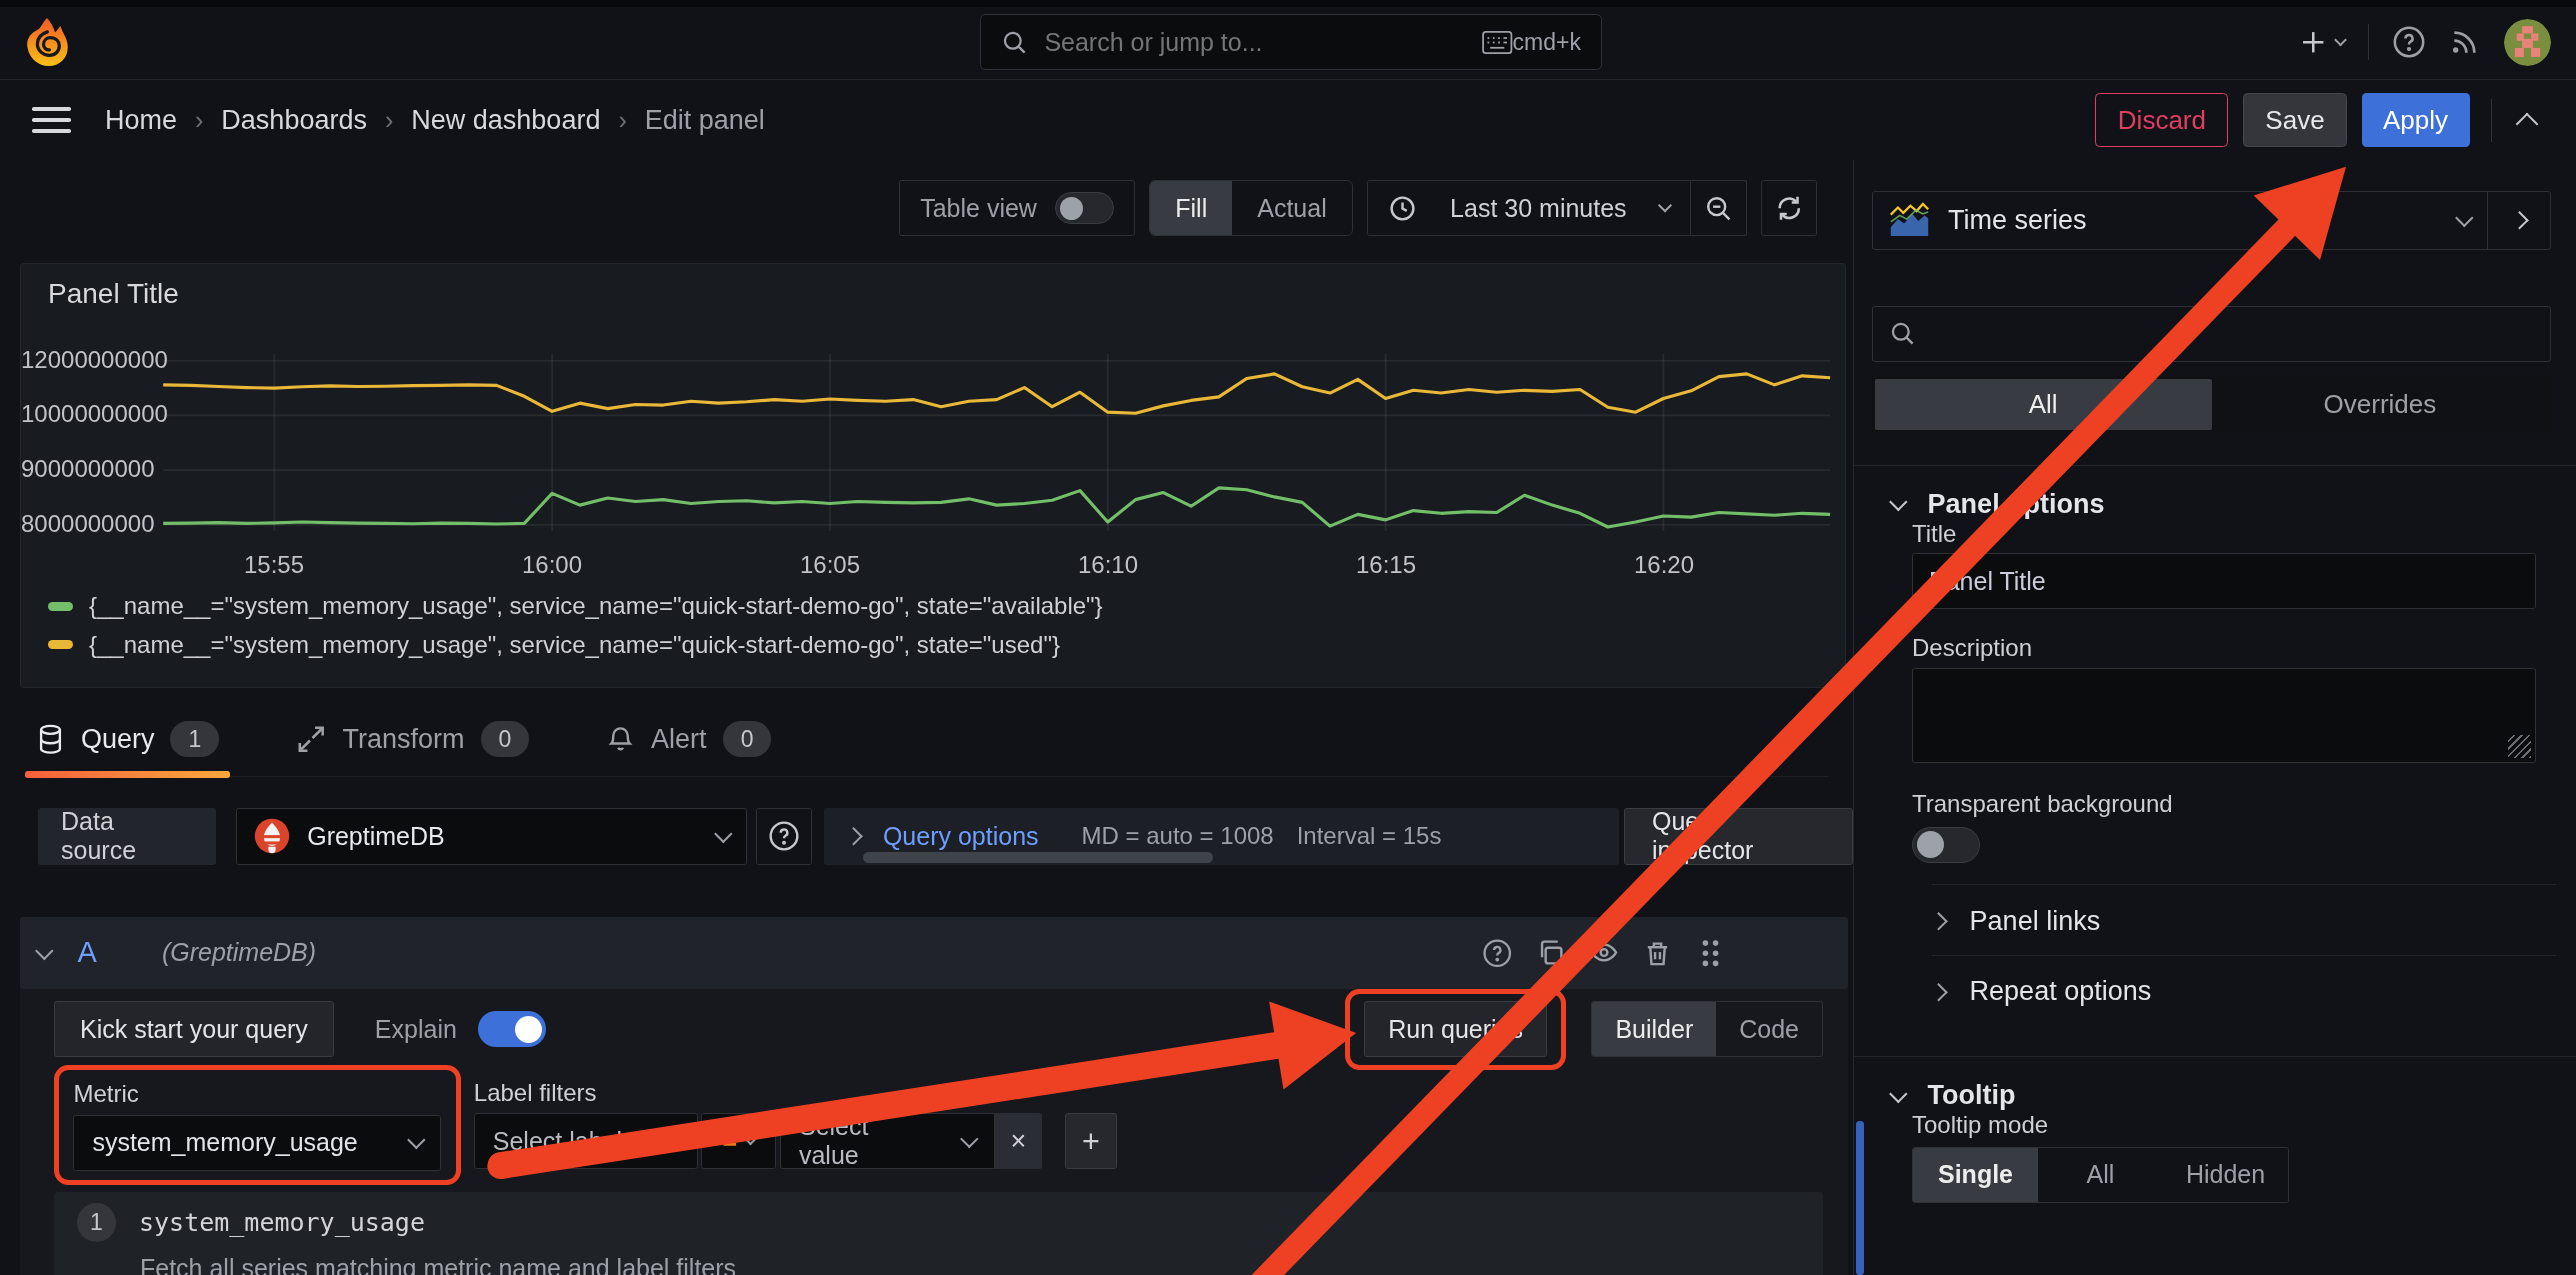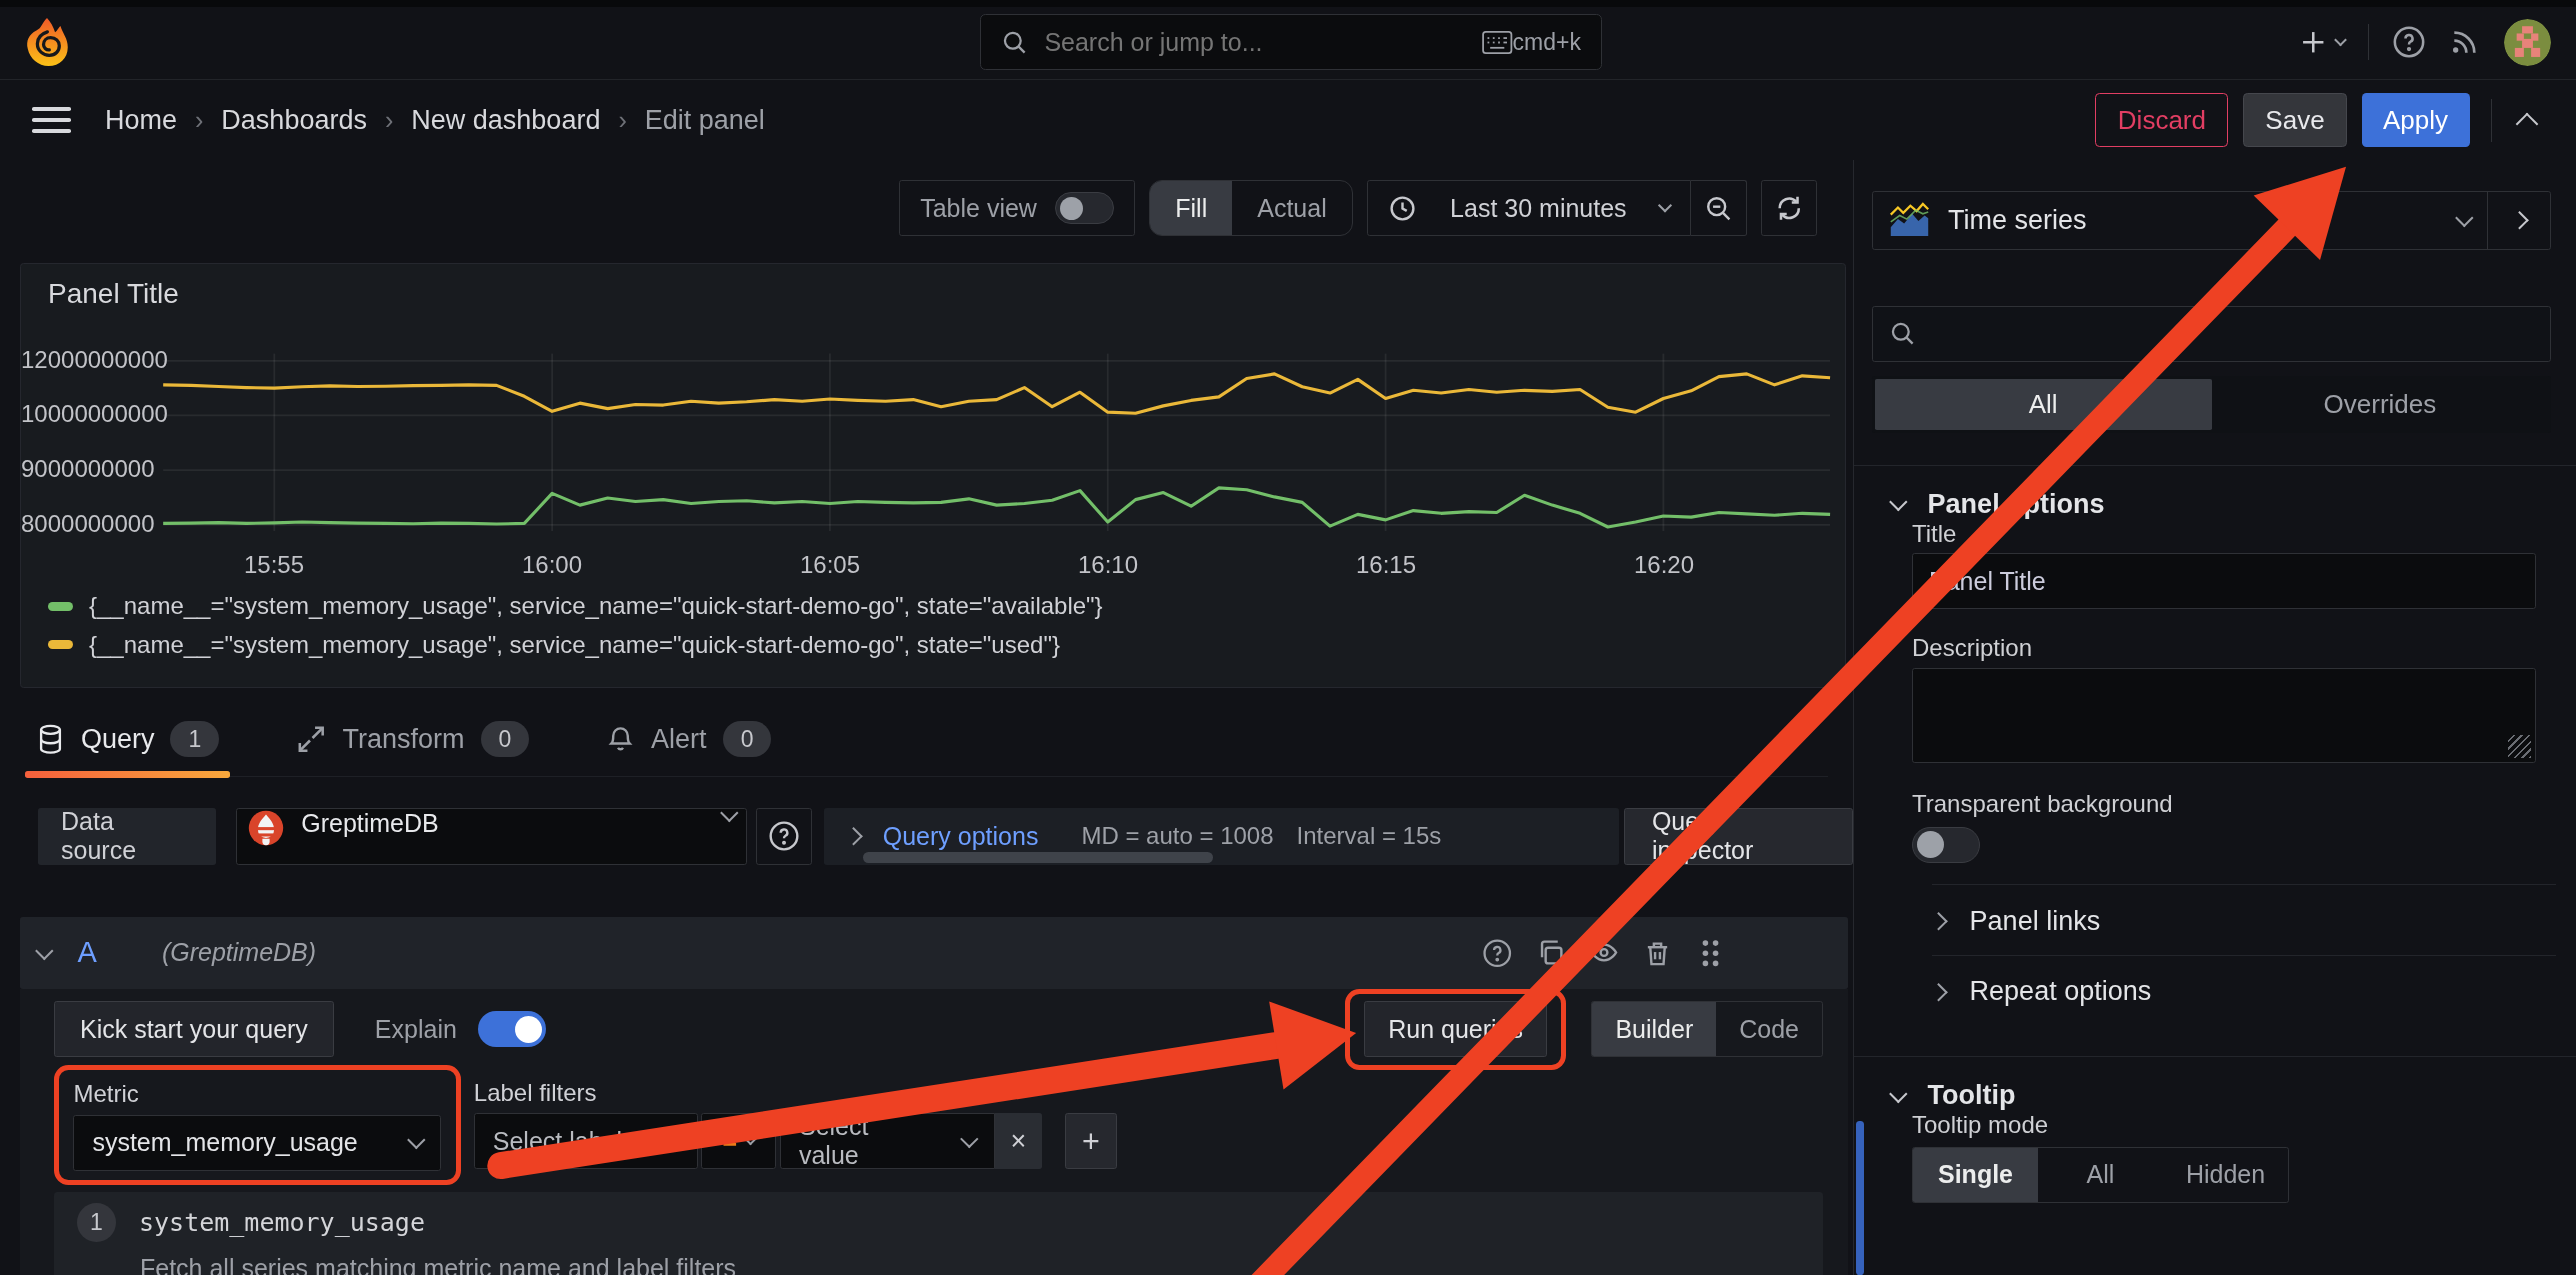--- a/index.html
+++ b/index.html
@@ -42,21 +42,21 @@
 .crumb-actions{margin-left:auto;display:flex;align-items:center;gap:14.4px}
 .btn{height:54px;display:flex;align-items:center;padding:0 21.5px;border-radius:4.5px;font-size:26px;cursor:pointer}
 .btn.discard{border:0.9px solid var(--discard);color:var(--discard);background:transparent}
 .btn.save{background:#34363b;border:0.9px solid #45474d;color:#e8e9ec}
 .btn.apply{background:var(--blue);color:#fff}
 .act-sep{width:0.9px;height:43px;background:var(--bord);margin:0 7.2px}
 
 .main{position:absolute;top:160px;left:0;width:1853px;height:1116px}
 .panel-toolbar{display:flex;justify-content:flex-end;align-items:center;gap:14.4px;margin:20px 36px 0 0;height:56px;color:var(--dim)}
 .tv-chip{height:56px;border:0.9px solid var(--bord);border-radius:2.7px;display:flex;align-items:center;gap:18px;padding:0 20px}
-.seg{display:flex;height:56px;border:0.9px solid var(--bord);border-radius:13px;overflow:hidden}
+.seg{display:flex;height:56px;border:0.9px solid var(--bord);border-radius:6px;overflow:hidden}
 .seg>div{display:flex;align-items:center;padding:0 25px;color:var(--dim);cursor:pointer}
 .seg>div.on{background:#383b42;color:#eceded}
 .time-btn{height:56px;border:0.9px solid var(--bord);border-radius:2.7px 0 0 2.7px;display:flex;align-items:center;gap:33px;padding:0 20px;color:#d0d1d6;cursor:pointer}
 .icon-btn{width:56px;height:56px;border:0.9px solid var(--bord);border-radius:2.7px;display:flex;align-items:center;justify-content:center;color:var(--dim);cursor:pointer}
 .zoomout-btn{border-left:none;border-radius:0 2.7px 2.7px 0}
 
 .toggle{width:68px;height:36px;border-radius:18px;position:relative;cursor:pointer;flex:none}
 .toggle.on{background:var(--blue)}
 .toggle.on::after{content:"";position:absolute;right:4.5px;top:4.5px;width:27px;height:27px;border-radius:50%;background:#fff}
 .toggle.off{background:#26282e;border:0.9px solid #3a3c42}
@@ -76,21 +76,21 @@
 
 .tabsrow{display:flex;gap:66px;margin:14.4px 0 0 30.5px;width:1797px;height:75px;border-bottom:0.9px solid #1e2026;align-items:center}
 .tab{display:flex;align-items:center;gap:16px;position:relative;height:100%;padding:0 5.4px;color:var(--dim);cursor:pointer}
 .tab .tlabel{font-size:27px}
 .tab.active{color:#e8e9ec}
 .tab.active::after{content:"";position:absolute;left:-5.4px;right:-5.4px;bottom:-1.8px;height:7.2px;border-radius:2.7px;background:linear-gradient(90deg,var(--u1),var(--u2))}
 .count{background:#34363c;color:#c7c8cd;border-radius:21.5px;padding:4.5px 18px;font-size:23px}
 
 .ds-row{display:flex;align-items:center;margin:30.5px 0 0 38px;height:57px}
 .ds-label{background:var(--chip);height:57px;display:flex;align-items:center;padding:0 23px;border-radius:2.7px;margin-right:20px;color:#d0d1d6}
-.ds-select{width:520px;height:57px;background:var(--inp);border:0.9px solid var(--bord);border-radius:2.7px;display:flex;gap:16px;padding:0 10px;cursor:pointer}
+.ds-select{width:520px;height:57px;background:var(--inp);border:0.9px solid var(--bord);border-radius:2.7px;display:flex;align-items:center;gap:16px;padding:0 16px;cursor:pointer}
 .help-btn{width:57px;height:57px;margin-left:9px;border:0.9px solid var(--bord);border-radius:2.7px;display:flex;align-items:center;justify-content:center;color:var(--dim);cursor:pointer}
 .qo-chip{margin-left:12.6px;width:809px;height:57px;background:#1c1f25;border-radius:2.7px;display:flex;align-items:center;gap:23px;padding:0 23px}
 .qo-link{color:var(--link);cursor:pointer}
 .qo-meta{color:var(--dim);font-size:24px}
 .inspector-btn{margin-left:5.4px;height:57px;padding:0 27px;background:#26282e;border:0.9px solid #3a3c42;border-radius:2.7px;display:flex;align-items:center;color:#e4e5e8;cursor:pointer}
 
 .qa-row{display:flex;align-items:center;margin:52px 0 0 20px;width:1828px;height:72px;background:var(--rowbg);border-radius:2.7px;padding:0 118px 0 18px}
 .qa-ref{color:var(--link);font-size:29px;font-weight:500;margin-left:27px}
 .qa-hint{font-style:italic;color:var(--dim);margin-left:65px}
 .qa-icons{margin-left:auto;display:flex;align-items:center;gap:14.4px;color:#9da0a7}

